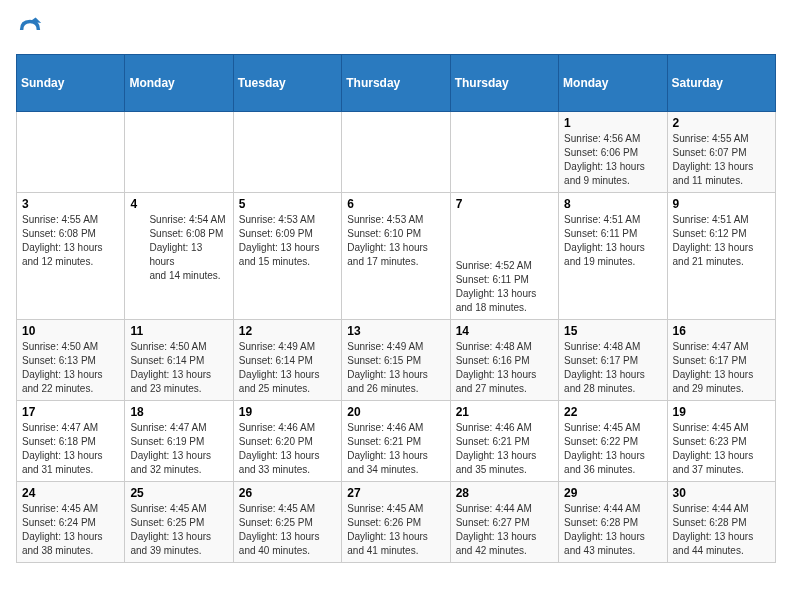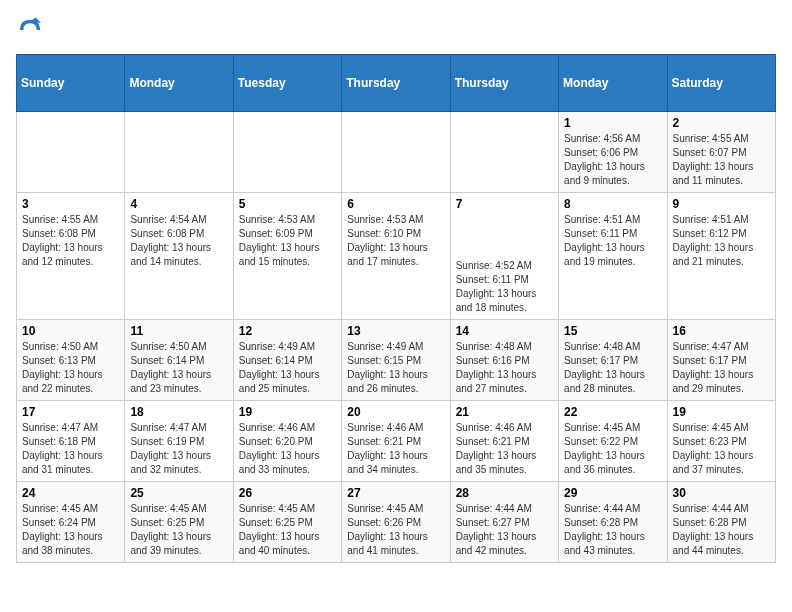--- a/index.html
+++ b/index.html
@@ -141,21 +141,21 @@
       <tr>
         <td>
           <div class="day-number">3</div>
           <div class="day-info" style="white-space: pre-line;">Sunrise: 4:55 AM
 Sunset: 6:08 PM
 Daylight: 13 hours
 and 12 minutes.</div>
         </td>
         <td>
           <div class="day-number">4</div>
-          <div class="day-info" style="white-space: pre-line;">Sunrise: 4:54 AM
+          <div class="day-info" style="white-space: pre-line; margin-left: 19px;">Sunrise: 4:54 AM
 Sunset: 6:08 PM
 Daylight: 13 hours
 and 14 minutes.</div>
         </td>
         <td>
           <div class="day-number">5</div>
           <div class="day-info" style="white-space: pre-line;">Sunrise: 4:53 AM
 Sunset: 6:09 PM
 Daylight: 13 hours
 and 15 minutes.</div>

